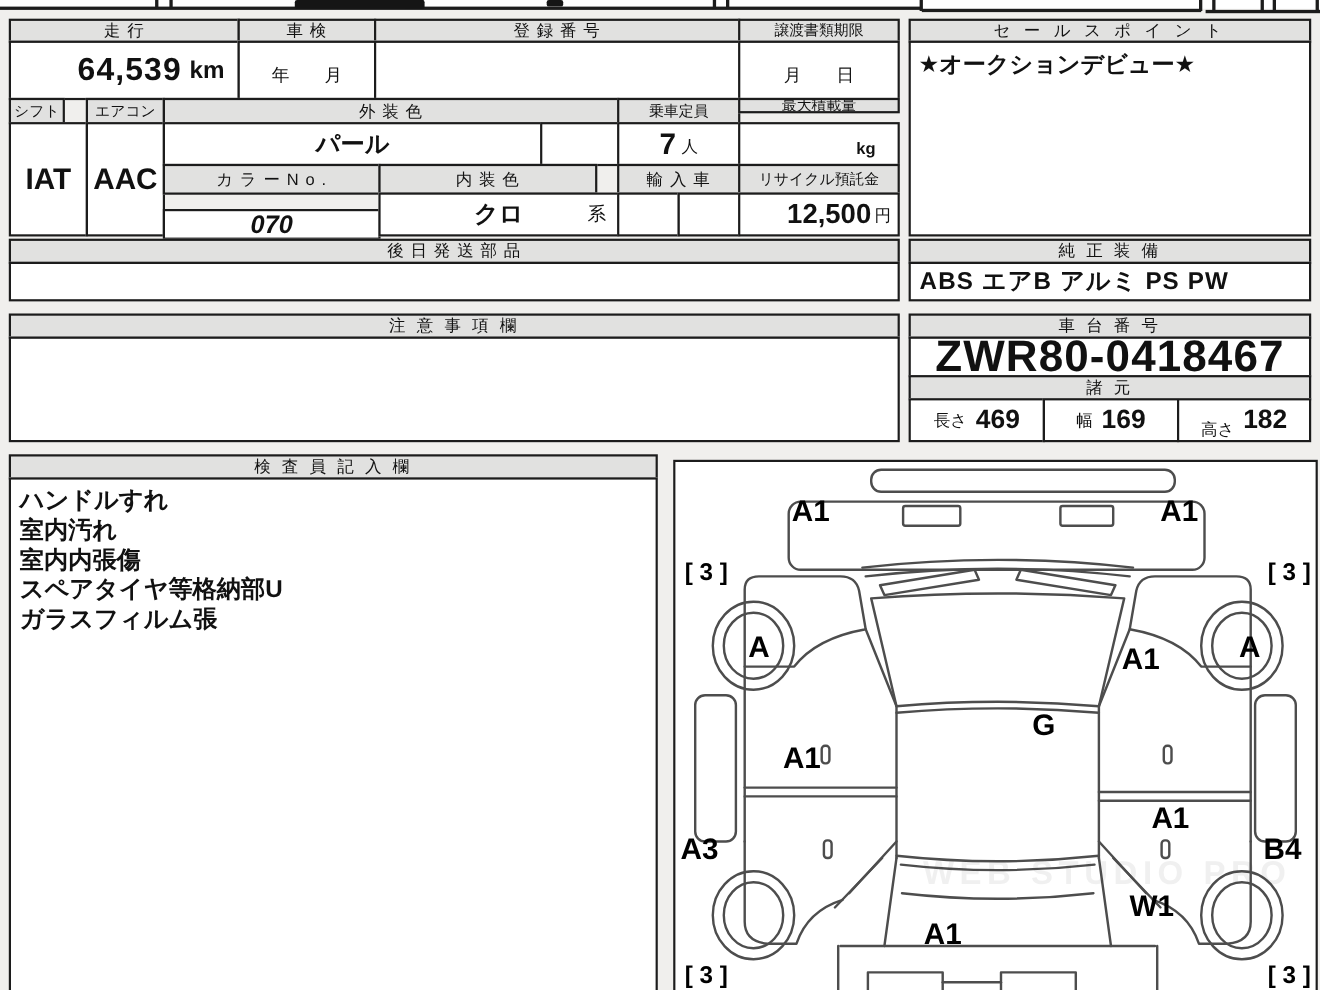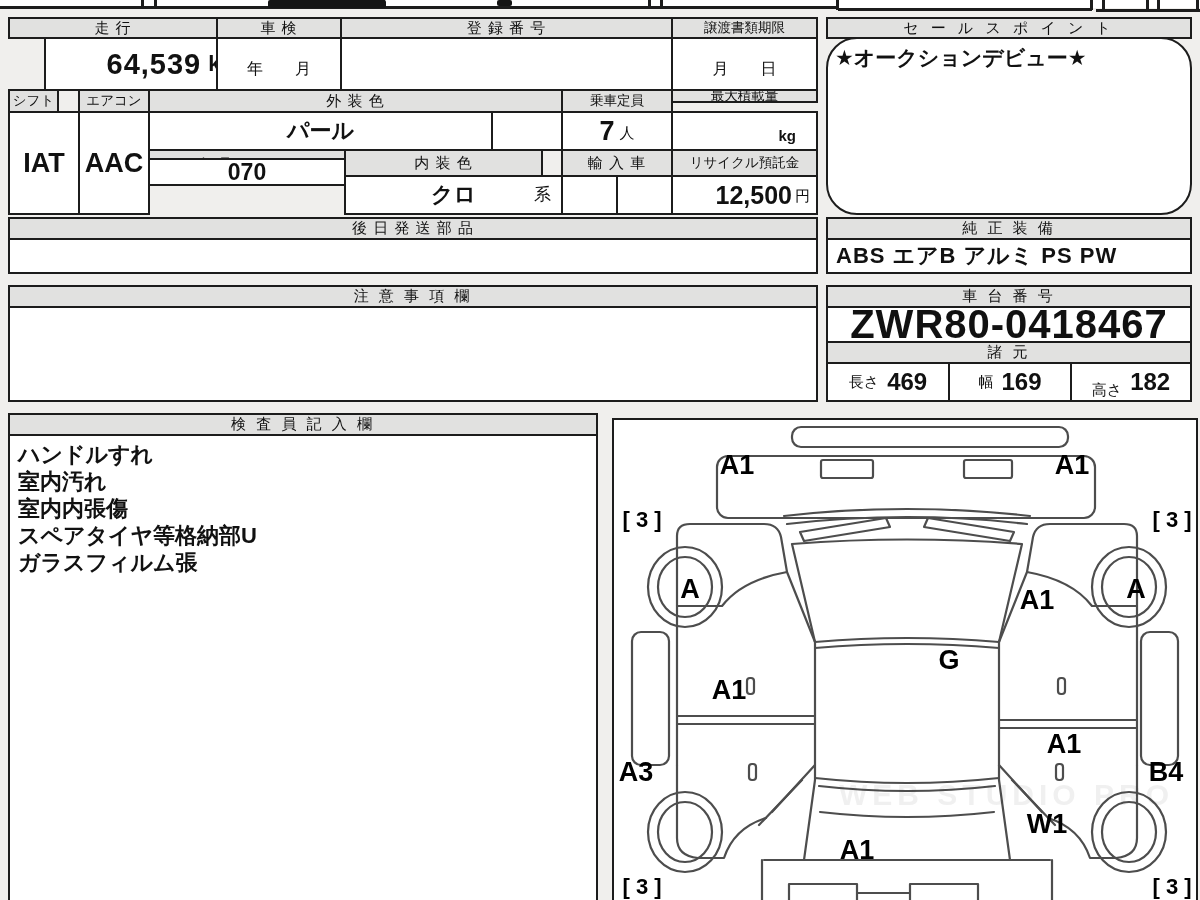--- a/index.html
+++ b/index.html
@@ -54,21 +54,21 @@
     <div class="tickline" style="left:1196px;top:0;width:3px;height:11px;"></div>
     <div class="smudge" style="left:268px;top:0;width:118px;height:8px;"></div>
     <div class="smudge" style="left:497px;top:0;width:15px;height:6px;"></div>
   </div>
 
   <div class="cell hdr" style="left:8px;top:17px;width:210px;height:22px;">走 行</div>
   <div class="cell hdr" style="left:216px;top:17px;width:126px;height:22px;">車 検</div>
   <div class="cell hdr" style="left:340px;top:17px;width:333px;height:22px;">登 録 番 号</div>
   <div class="cell hdr sm" style="left:671px;top:17px;width:147px;height:22px;">譲渡書類期限</div>
 
-  <div class="cell right" style="left:8px;top:37px;width:210px;height:54px;padding-right:12px;margin-left:36px;">
+  <div class="cell right" style="left:8px;top:37px;width:210px;height:54px;padding-right:12px;">
     <span class="val" style="font-size:29px;letter-spacing:1px;">64,539</span>
     <span class="val" style="font-size:22px;margin-left:7px;">km</span>
   </div>
   <div class="cell" style="left:216px;top:37px;width:126px;height:54px;align-items:flex-end;padding-bottom:9px;">
     <span style="font-size:16px;">年　　月</span>
   </div>
   <div class="cell" style="left:340px;top:37px;width:333px;height:54px;">
     <span></span>
   </div>
   <div class="cell" style="left:671px;top:37px;width:147px;height:54px;align-items:flex-end;padding-bottom:9px;">
@@ -98,41 +98,41 @@
   </div>
   <div class="cell right" style="left:671px;top:111px;width:147px;height:40px;padding-right:20px;align-items:flex-end;padding-bottom:5px;">
     <span style="font-size:15px;font-weight:bold;">kg</span>
   </div>
 
   <div class="cell hdr" style="left:148px;top:149px;width:198px;height:28px;">カ ラ ー N o .</div>
   <div class="cell hdr" style="left:344px;top:149px;width:199px;height:28px;">内 装 色</div>
   <div class="cell hdr" style="left:561px;top:149px;width:112px;height:28px;">輸 入 車</div>
   <div class="cell hdr sm" style="left:671px;top:149px;width:147px;height:28px;">リサイクル預託金</div>
 
-  <div class="cell" style="left:148px;top:158px;width:198px;height:28px;">
+  <div class="cell" style="left:148px;top:190px;width:198px;height:28px;font-style:italic;">
     <span class="val" style="font-size:23px;">070</span>
   </div>
   <div class="cell" style="left:344px;top:175px;width:219px;height:40px;position:absolute;">
     <span class="val" style="font-size:22px;">クロ</span>
     <span style="position:absolute;right:10px;bottom:7px;font-size:17px;">系</span>
   </div>
   <div class="cell" style="left:561px;top:175px;width:57px;height:40px;"></div>
   <div class="cell" style="left:616px;top:175px;width:57px;height:40px;"></div>
   <div class="cell right" style="left:671px;top:175px;width:147px;height:40px;padding-right:6px;">
     <span class="val" style="font-size:25px;">12,500</span>
     <span style="font-size:15px;margin-left:3px;align-self:flex-end;margin-bottom:7px;">円</span>
   </div>
 
   <div class="cell hdr" style="left:8px;top:217px;width:810px;height:23px;">後 日 発 送 部 品</div>
   <div class="cell" style="left:8px;top:238px;width:810px;height:36px;">
     <span></span>
   </div>
 
   <div class="cell hdr" style="left:826px;top:17px;width:366px;height:22px;letter-spacing:4px;">セ ー ル ス ポ イ ン ト</div>
-  <div class="cell top left" style="left:826px;top:37px;width:366px;height:178px;padding:5px 7px;border-radius:31px;">
+  <div class="cell top left" style="left:826px;top:37px;width:366px;height:178px;padding:5px 7px;">
     <span class="val" style="font-size:21px;">★オークションデビュー★</span>
   </div>
 
   <div class="cell hdr" style="left:826px;top:217px;width:366px;height:23px;letter-spacing:3px;">純 正 装 備</div>
   <div class="cell left" style="left:826px;top:238px;width:366px;height:36px;padding-left:8px;">
     <span class="val" style="font-size:22px;letter-spacing:1px;">ABS エアB アルミ PS PW</span>
   </div>
 
   <div class="cell hdr" style="left:8px;top:285px;width:810px;height:23px;letter-spacing:3px;">注 意 事 項 欄</div>
   <div class="cell" style="left:8px;top:306px;width:810px;height:96px;">

